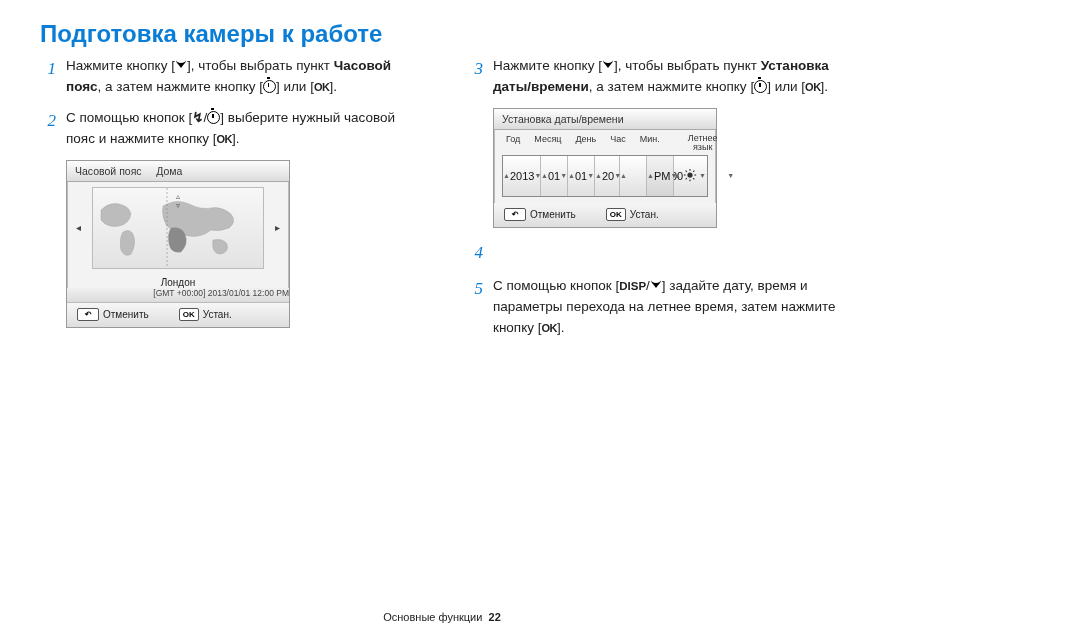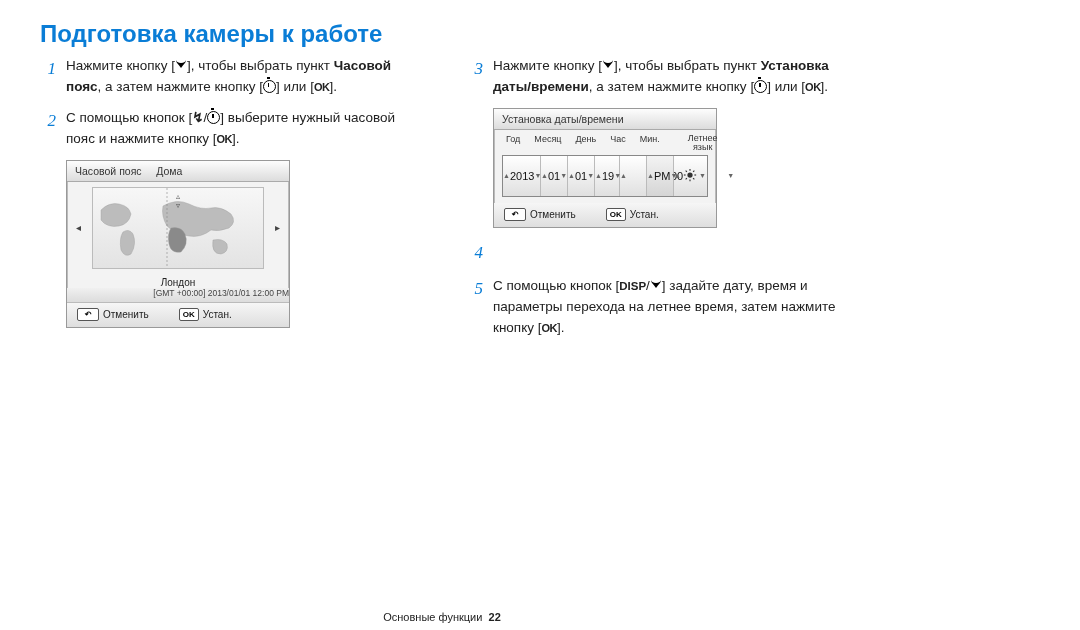--- a/index.html
+++ b/index.html
@@ -139,21 +139,21 @@
               <span class="val">01</span>
               <span class="arw">▼</span>
             </div>
           <div class="spin spin-d">
               <span class="arw">▲</span>
               <span class="val">01</span>
               <span class="arw">▼</span>
             </div>
           <div class="spin spin-h">
               <span class="arw">▲</span>
-              <span class="val">19</span>
+              <span class="val">20</span>
               <span class="arw">▼</span>
             </div>
           <div class="spin spin-mn">
               <span class="arw">▲</span>
               <span class="val">00</span>
               <span class="arw">▼</span>
             </div>
           <div class="spin spin-pm">
               <span class="arw">▲</span>
               <span class="val">PM</span>

